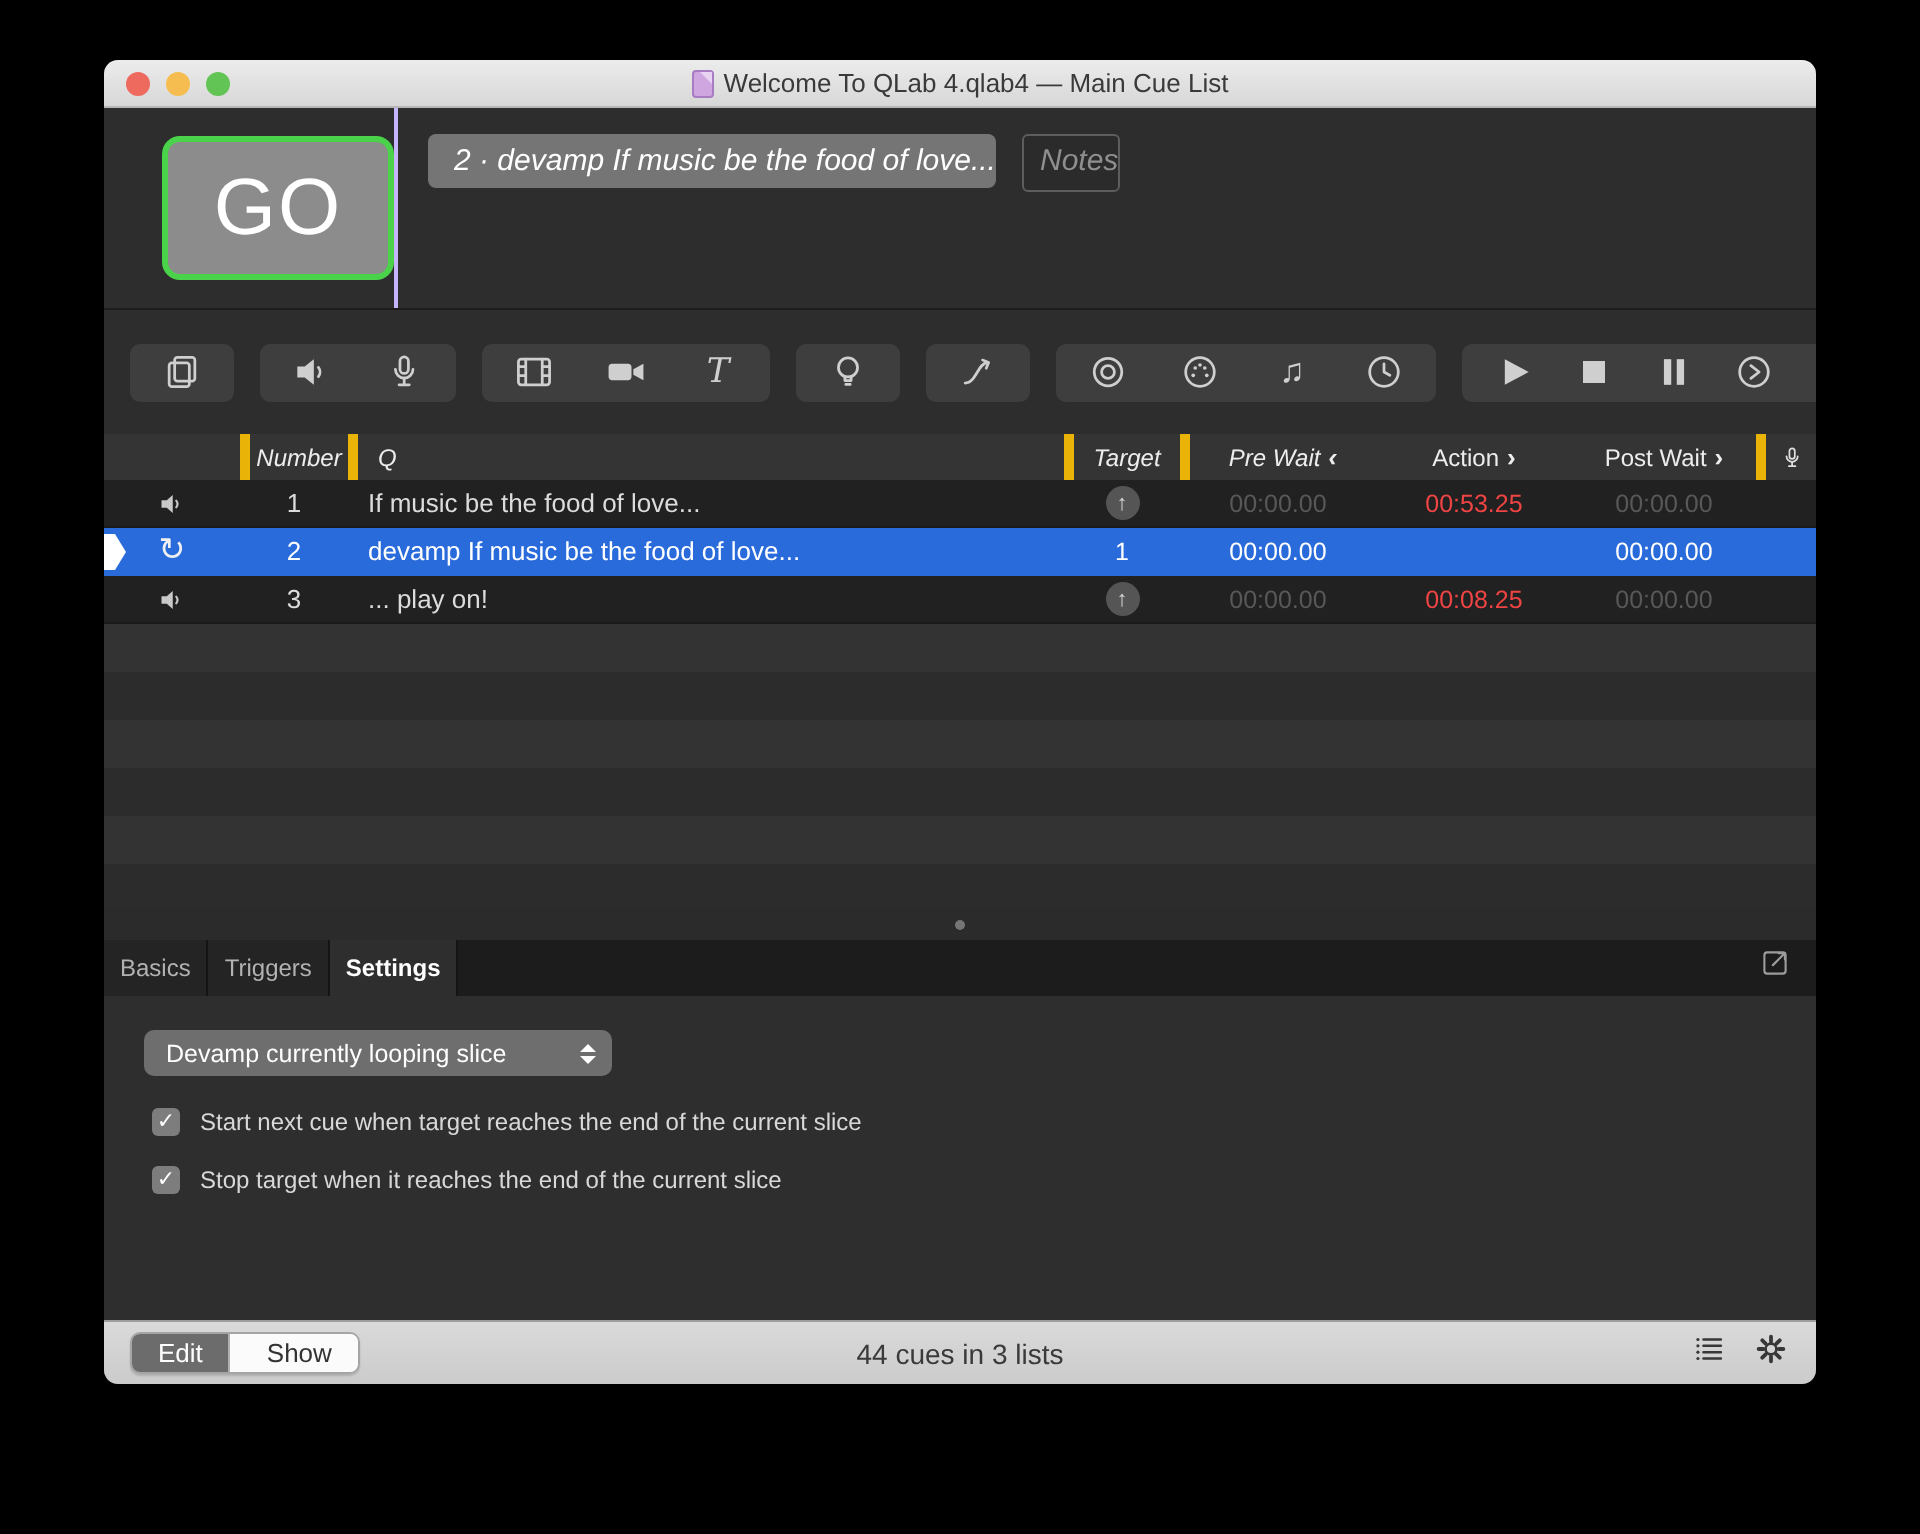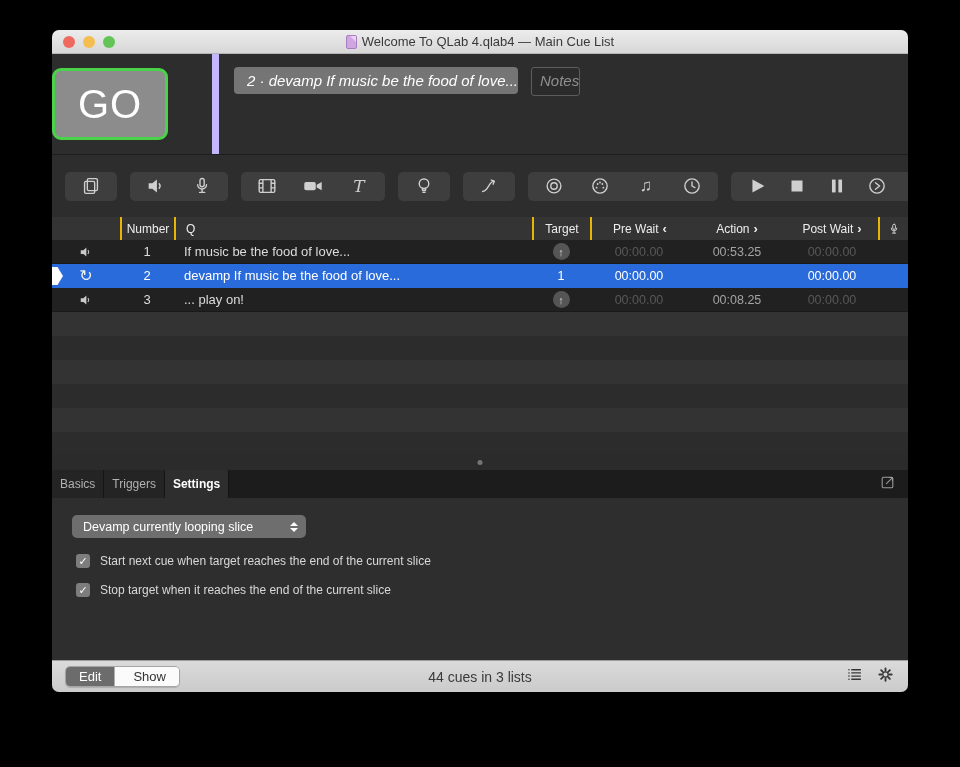--- a/index.html
+++ b/index.html
@@ -11,60 +11,60 @@
   .titlebar { height:24px; flex:0 0 24px; background:linear-gradient(#ececec,#d7d7d7); border-bottom:1px solid #b6b6b6;
               display:flex; align-items:center; position:relative; }
   .traffic { position:absolute; left:11px; top:6px; display:flex; gap:8px; }
   .light { width:12px; height:12px; border-radius:50%; }
   .title-center { margin:0 auto; display:flex; align-items:center; gap:5px; font-size:13px; color:#3a3a3a; }
   .doc-icon { width:11px; height:14px; background:#cfa6e0; border:1px solid #a77cc0; border-radius:2px; position:relative; }
   .doc-icon:after { content:""; position:absolute; right:0; top:0; border:3px solid #e9d3f2; border-left-color:transparent; border-bottom-color:transparent; }
 
   
   .header-section { height:100px; flex:0 0 100px; display:flex; background:#2d2d2d; }
-  .go-cell { width:167px; border-right:7px solid #c4b5fd; display:flex; align-items:center; justify-content:flex-start; }
+  .go-cell { width:147px; border-right:2px solid #c4b5fd; display:flex; align-items:center; justify-content:flex-end; }
   .go-button { width:116px; height:72px; background:#8c8c8c; border:3px solid #4ad24a; border-radius:9px;
                color:#fff; font-size:40px; letter-spacing:1px; display:flex; align-items:center; justify-content:center; cursor:default; }
   .header-right { flex:1; padding:13px 15px 0 15px; display:flex; gap:13px;font-style:italic; }
   .cue-bar { height:27px; background:#757575; border-radius:4px; color:#fff; font-size:15px; line-height:27px; padding-left:13px;
              white-space:nowrap; overflow:hidden; }
   .notes-field { height:29px; background:#2b2b2b; border:1px solid #5d5d5d; border-radius:3px; color:#8f8f8f;
                  font-size:15px; line-height:25px; padding-left:8px; }
 
   
   .toolbar { height:63px; flex:0 0 63px; border-top:1px solid #1d1d1d; display:flex; align-items:center; padding:0 13px; gap:13px; background:#2d2d2d; }
   .tb-group { background:#3e3e3e; border-radius:5px; height:29px; display:flex; align-items:center; padding:0 15px; gap:24px; }
   .tb-icon { width:22px; height:22px; display:flex; align-items:center; justify-content:center; color:#cfcfcf; font-size:17px; }
   .tb-icon svg { width:22px; height:22px; stroke:#cfcfcf; fill:none; stroke-width:1.5; stroke-linecap:round; stroke-linejoin:round; }
   .tb-icon .fillme { fill:#cfcfcf; stroke:none; }
   .serifT { font-family:"DejaVu Serif", serif; font-style:italic; font-size:17px; color:#cfcfcf; }
 
   
   .table-header { height:23px; flex:0 0 23px; background:#343434; display:flex; align-items:center; font-size:12px; color:#ededed; }
   .th { display:flex; align-items:center; justify-content:center; height:100%; gap:4px; }
-  .sep { border-left:2px solid #eab308; }
+  .sep { border-left:5px solid #eab308;font-style:italic; }
   .chev { font-weight:bold; font-size:13px; }
   .col-status { width:68px; }
   .col-number { width:54px; justify-content:center; text-align:center; }
   .col-q { flex:1; justify-content:flex-start; padding-left:10px; }
   .col-target { width:58px; }
   .col-pre { width:98px; }
   .col-action { width:98px; }
   .col-post { width:92px; }
   .col-mic { width:30px; }
   .hdr-mic svg { width:14px; height:14px; stroke:#dedede; fill:none; stroke-width:1.5; stroke-linecap:round; }
 
   .row { height:24px; flex:0 0 24px; display:flex; align-items:center; background:#212121; border-bottom:1px solid #191919;
          font-size:13px; color:#dcdcdc; position:relative; }
   .row .cell { display:flex; align-items:center; justify-content:center; height:100%; }
   .row.selected { background:#2a6bdb; color:#fff; border-bottom-color:#2a6bdb; }
   .row .qname { justify-content:flex-start; padding-left:10px; white-space:nowrap; overflow:hidden; }
   .timeval { font-size:12.5px; }
   .dimval { color:#585858; }
-  .brightval { color:#a3a3a3; }
+  .brightval { color:#ef4444; }
   .row.selected .timeval { color:#ffffff; }
   .type-icon svg { width:18px; height:18px; stroke:#c9c9c9; fill:none; stroke-width:1.4; stroke-linecap:round; stroke-linejoin:round; }
   .type-icon .fillme { fill:#c9c9c9; stroke:none; }
   .row.selected .type-icon { color:#fff; }
   .devamp-glyph { font-size:16px; line-height:1; color:#f0f0f0; }
   .target-circle { width:17px; height:17px; border-radius:50%; background:#555; color:#d6d6d6; font-size:11px; font-weight:bold;
                    display:flex; align-items:center; justify-content:center; }
   .playhead { position:absolute; left:0; top:3px; width:11px; height:18px; background:#fff;
               clip-path:polygon(0 0, 50% 0, 100% 50%, 50% 100%, 0 100%); }
 

